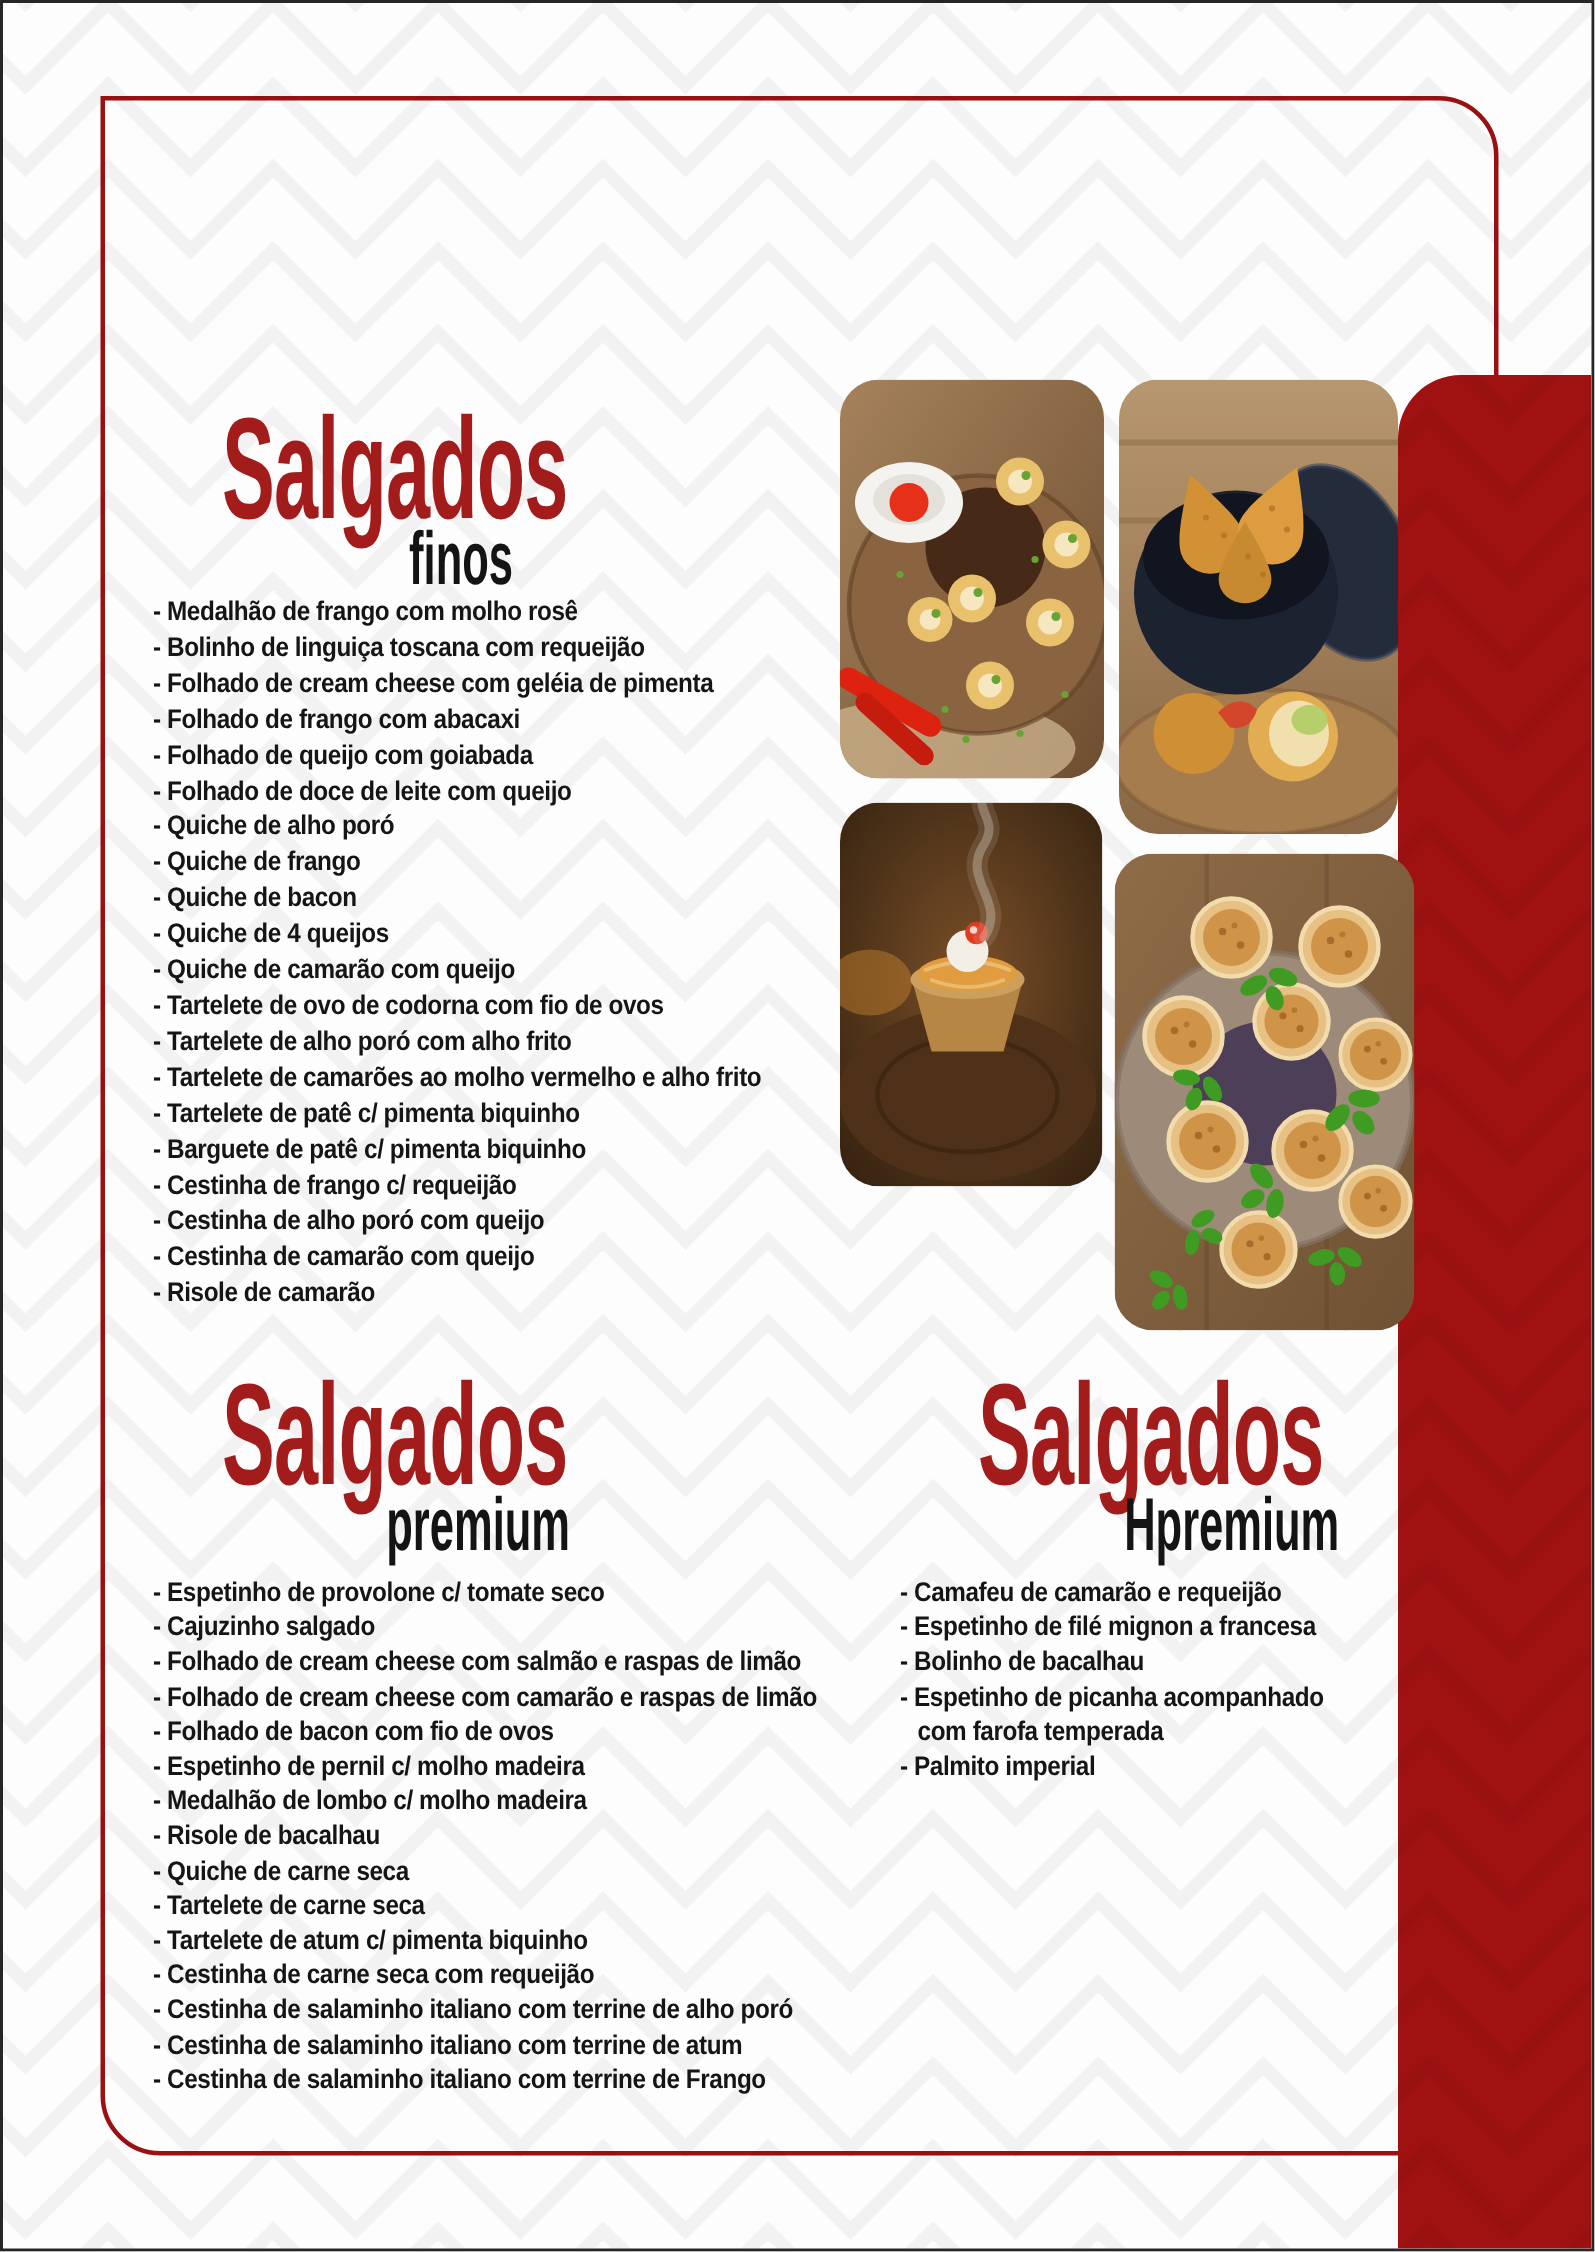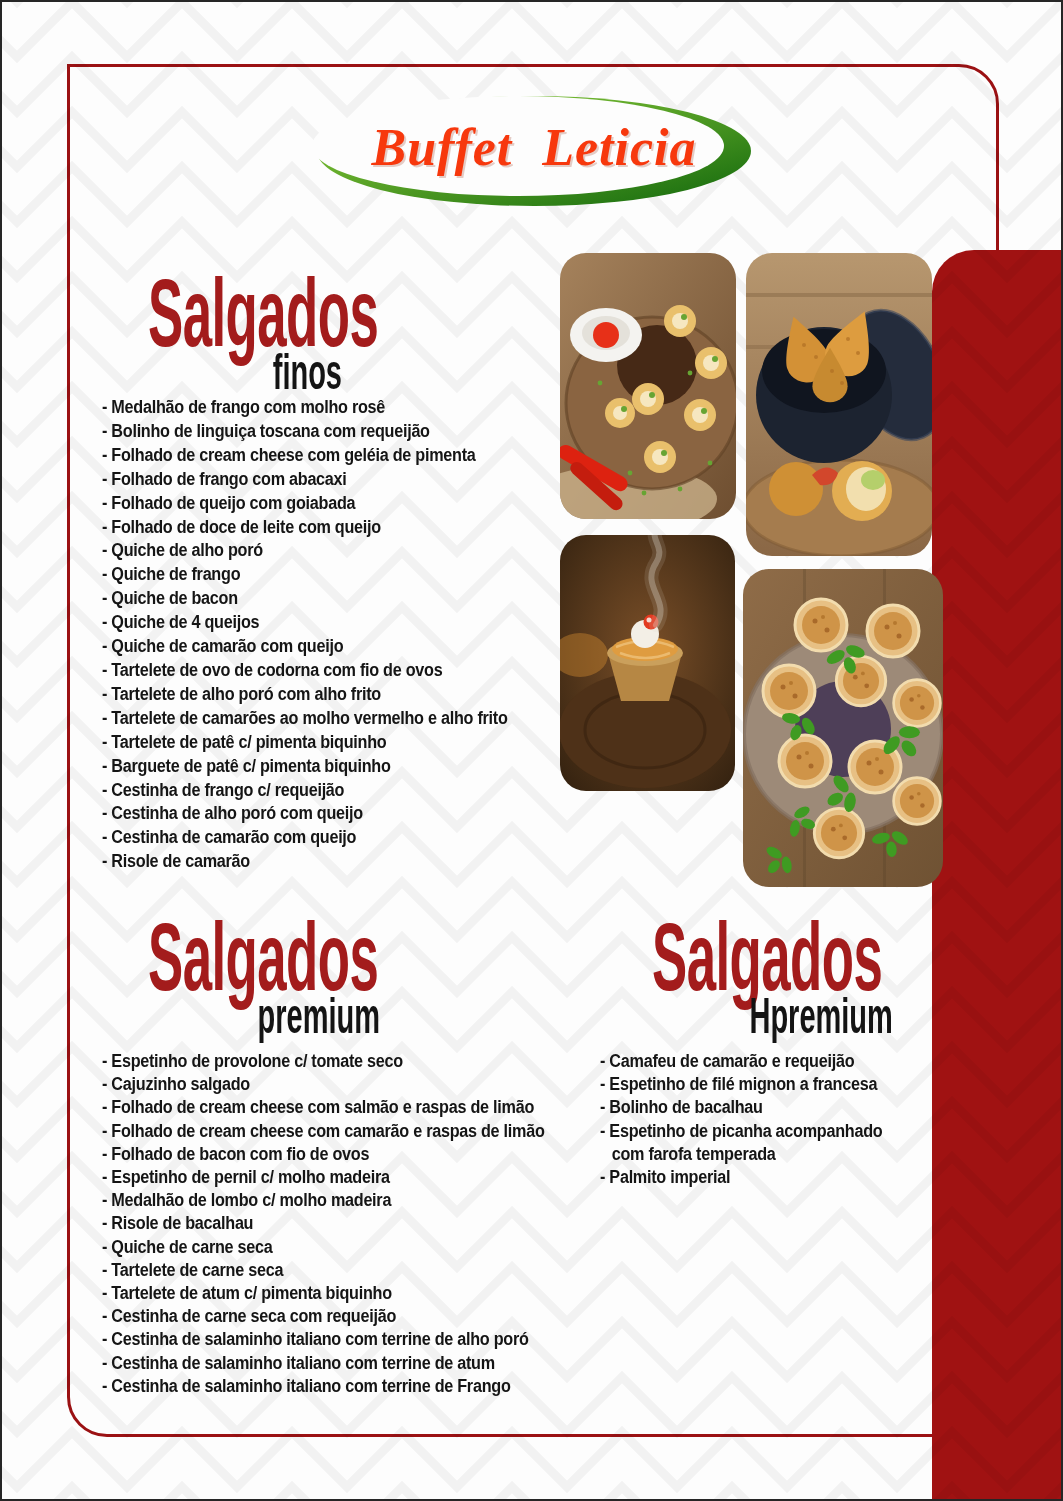--- a/index.html
+++ b/index.html
@@ -73,33 +73,20 @@
 <body>
 
 <div class="page">
 
   <div class="frame"></div>
   <div class="band"></div>
   <svg id="chevrons">
       <path d="M -40 -55 l 55 55 l 55 -55 l 55 55 l 55 -55 l 55 55 l 55 -55 l 55 55 l 55 -55 l 55 55 l 55 -55 l 55 55 l 55 -55 l 55 55 l 55 -55 l 55 55 l 55 -55 l 55 55 l 55 -55 l 55 55 l 55 -55 l 55 55 l 55 -55 M -40 0 l 55 55 l 55 -55 l 55 55 l 55 -55 l 55 55 l 55 -55 l 55 55 l 55 -55 l 55 55 l 55 -55 l 55 55 l 55 -55 l 55 55 l 55 -55 l 55 55 l 55 -55 l 55 55 l 55 -55 l 55 55 l 55 -55 l 55 55 l 55 -55 M -40 55 l 55 55 l 55 -55 l 55 55 l 55 -55 l 55 55 l 55 -55 l 55 55 l 55 -55 l 55 55 l 55 -55 l 55 55 l 55 -55 l 55 55 l 55 -55 l 55 55 l 55 -55 l 55 55 l 55 -55 l 55 55 l 55 -55 l 55 55 l 55 -55 M -40 110 l 55 55 l 55 -55 l 55 55 l 55 -55 l 55 55 l 55 -55 l 55 55 l 55 -55 l 55 55 l 55 -55 l 55 55 l 55 -55 l 55 55 l 55 -55 l 55 55 l 55 -55 l 55 55 l 55 -55 l 55 55 l 55 -55 l 55 55 l 55 -55 M -40 165 l 55 55 l 55 -55 l 55 55 l 55 -55 l 55 55 l 55 -55 l 55 55 l 55 -55 l 55 55 l 55 -55 l 55 55 l 55 -55 l 55 55 l 55 -55 l 55 55 l 55 -55 l 55 55 l 55 -55 l 55 55 l 55 -55 l 55 55 l 55 -55 M -40 220 l 55 55 l 55 -55 l 55 55 l 55 -55 l 55 55 l 55 -55 l 55 55 l 55 -55 l 55 55 l 55 -55 l 55 55 l 55 -55 l 55 55 l 55 -55 l 55 55 l 55 -55 l 55 55 l 55 -55 l 55 55 l 55 -55 l 55 55 l 55 -55 M -40 275 l 55 55 l 55 -55 l 55 55 l 55 -55 l 55 55 l 55 -55 l 55 55 l 55 -55 l 55 55 l 55 -55 l 55 55 l 55 -55 l 55 55 l 55 -55 l 55 55 l 55 -55 l 55 55 l 55 -55 l 55 55 l 55 -55 l 55 55 l 55 -55 M -40 330 l 55 55 l 55 -55 l 55 55 l 55 -55 l 55 55 l 55 -55 l 55 55 l 55 -55 l 55 55 l 55 -55 l 55 55 l 55 -55 l 55 55 l 55 -55 l 55 55 l 55 -55 l 55 55 l 55 -55 l 55 55 l 55 -55 l 55 55 l 55 -55 M -40 385 l 55 55 l 55 -55 l 55 55 l 55 -55 l 55 55 l 55 -55 l 55 55 l 55 -55 l 55 55 l 55 -55 l 55 55 l 55 -55 l 55 55 l 55 -55 l 55 55 l 55 -55 l 55 55 l 55 -55 l 55 55 l 55 -55 l 55 55 l 55 -55 M -40 440 l 55 55 l 55 -55 l 55 55 l 55 -55 l 55 55 l 55 -55 l 55 55 l 55 -55 l 55 55 l 55 -55 l 55 55 l 55 -55 l 55 55 l 55 -55 l 55 55 l 55 -55 l 55 55 l 55 -55 l 55 55 l 55 -55 l 55 55 l 55 -55 M -40 495 l 55 55 l 55 -55 l 55 55 l 55 -55 l 55 55 l 55 -55 l 55 55 l 55 -55 l 55 55 l 55 -55 l 55 55 l 55 -55 l 55 55 l 55 -55 l 55 55 l 55 -55 l 55 55 l 55 -55 l 55 55 l 55 -55 l 55 55 l 55 -55 M -40 550 l 55 55 l 55 -55 l 55 55 l 55 -55 l 55 55 l 55 -55 l 55 55 l 55 -55 l 55 55 l 55 -55 l 55 55 l 55 -55 l 55 55 l 55 -55 l 55 55 l 55 -55 l 55 55 l 55 -55 l 55 55 l 55 -55 l 55 55 l 55 -55 M -40 605 l 55 55 l 55 -55 l 55 55 l 55 -55 l 55 55 l 55 -55 l 55 55 l 55 -55 l 55 55 l 55 -55 l 55 55 l 55 -55 l 55 55 l 55 -55 l 55 55 l 55 -55 l 55 55 l 55 -55 l 55 55 l 55 -55 l 55 55 l 55 -55 M -40 660 l 55 55 l 55 -55 l 55 55 l 55 -55 l 55 55 l 55 -55 l 55 55 l 55 -55 l 55 55 l 55 -55 l 55 55 l 55 -55 l 55 55 l 55 -55 l 55 55 l 55 -55 l 55 55 l 55 -55 l 55 55 l 55 -55 l 55 55 l 55 -55 M -40 715 l 55 55 l 55 -55 l 55 55 l 55 -55 l 55 55 l 55 -55 l 55 55 l 55 -55 l 55 55 l 55 -55 l 55 55 l 55 -55 l 55 55 l 55 -55 l 55 55 l 55 -55 l 55 55 l 55 -55 l 55 55 l 55 -55 l 55 55 l 55 -55 M -40 770 l 55 55 l 55 -55 l 55 55 l 55 -55 l 55 55 l 55 -55 l 55 55 l 55 -55 l 55 55 l 55 -55 l 55 55 l 55 -55 l 55 55 l 55 -55 l 55 55 l 55 -55 l 55 55 l 55 -55 l 55 55 l 55 -55 l 55 55 l 55 -55 M -40 825 l 55 55 l 55 -55 l 55 55 l 55 -55 l 55 55 l 55 -55 l 55 55 l 55 -55 l 55 55 l 55 -55 l 55 55 l 55 -55 l 55 55 l 55 -55 l 55 55 l 55 -55 l 55 55 l 55 -55 l 55 55 l 55 -55 l 55 55 l 55 -55 M -40 880 l 55 55 l 55 -55 l 55 55 l 55 -55 l 55 55 l 55 -55 l 55 55 l 55 -55 l 55 55 l 55 -55 l 55 55 l 55 -55 l 55 55 l 55 -55 l 55 55 l 55 -55 l 55 55 l 55 -55 l 55 55 l 55 -55 l 55 55 l 55 -55 M -40 935 l 55 55 l 55 -55 l 55 55 l 55 -55 l 55 55 l 55 -55 l 55 55 l 55 -55 l 55 55 l 55 -55 l 55 55 l 55 -55 l 55 55 l 55 -55 l 55 55 l 55 -55 l 55 55 l 55 -55 l 55 55 l 55 -55 l 55 55 l 55 -55 M -40 990 l 55 55 l 55 -55 l 55 55 l 55 -55 l 55 55 l 55 -55 l 55 55 l 55 -55 l 55 55 l 55 -55 l 55 55 l 55 -55 l 55 55 l 55 -55 l 55 55 l 55 -55 l 55 55 l 55 -55 l 55 55 l 55 -55 l 55 55 l 55 -55 M -40 1045 l 55 55 l 55 -55 l 55 55 l 55 -55 l 55 55 l 55 -55 l 55 55 l 55 -55 l 55 55 l 55 -55 l 55 55 l 55 -55 l 55 55 l 55 -55 l 55 55 l 55 -55 l 55 55 l 55 -55 l 55 55 l 55 -55 l 55 55 l 55 -55 M -40 1100 l 55 55 l 55 -55 l 55 55 l 55 -55 l 55 55 l 55 -55 l 55 55 l 55 -55 l 55 55 l 55 -55 l 55 55 l 55 -55 l 55 55 l 55 -55 l 55 55 l 55 -55 l 55 55 l 55 -55 l 55 55 l 55 -55 l 55 55 l 55 -55 M -40 1155 l 55 55 l 55 -55 l 55 55 l 55 -55 l 55 55 l 55 -55 l 55 55 l 55 -55 l 55 55 l 55 -55 l 55 55 l 55 -55 l 55 55 l 55 -55 l 55 55 l 55 -55 l 55 55 l 55 -55 l 55 55 l 55 -55 l 55 55 l 55 -55 M -40 1210 l 55 55 l 55 -55 l 55 55 l 55 -55 l 55 55 l 55 -55 l 55 55 l 55 -55 l 55 55 l 55 -55 l 55 55 l 55 -55 l 55 55 l 55 -55 l 55 55 l 55 -55 l 55 55 l 55 -55 l 55 55 l 55 -55 l 55 55 l 55 -55 M -40 1265 l 55 55 l 55 -55 l 55 55 l 55 -55 l 55 55 l 55 -55 l 55 55 l 55 -55 l 55 55 l 55 -55 l 55 55 l 55 -55 l 55 55 l 55 -55 l 55 55 l 55 -55 l 55 55 l 55 -55 l 55 55 l 55 -55 l 55 55 l 55 -55 M -40 1320 l 55 55 l 55 -55 l 55 55 l 55 -55 l 55 55 l 55 -55 l 55 55 l 55 -55 l 55 55 l 55 -55 l 55 55 l 55 -55 l 55 55 l 55 -55 l 55 55 l 55 -55 l 55 55 l 55 -55 l 55 55 l 55 -55 l 55 55 l 55 -55 M -40 1375 l 55 55 l 55 -55 l 55 55 l 55 -55 l 55 55 l 55 -55 l 55 55 l 55 -55 l 55 55 l 55 -55 l 55 55 l 55 -55 l 55 55 l 55 -55 l 55 55 l 55 -55 l 55 55 l 55 -55 l 55 55 l 55 -55 l 55 55 l 55 -55 M -40 1430 l 55 55 l 55 -55 l 55 55 l 55 -55 l 55 55 l 55 -55 l 55 55 l 55 -55 l 55 55 l 55 -55 l 55 55 l 55 -55 l 55 55 l 55 -55 l 55 55 l 55 -55 l 55 55 l 55 -55 l 55 55 l 55 -55 l 55 55 l 55 -55 M -40 1485 l 55 55 l 55 -55 l 55 55 l 55 -55 l 55 55 l 55 -55 l 55 55 l 55 -55 l 55 55 l 55 -55 l 55 55 l 55 -55 l 55 55 l 55 -55 l 55 55 l 55 -55 l 55 55 l 55 -55 l 55 55 l 55 -55 l 55 55 l 55 -55 M -40 1540 l 55 55 l 55 -55 l 55 55 l 55 -55 l 55 55 l 55 -55 l 55 55 l 55 -55 l 55 55 l 55 -55 l 55 55 l 55 -55 l 55 55 l 55 -55 l 55 55 l 55 -55 l 55 55 l 55 -55 l 55 55 l 55 -55 l 55 55 l 55 -55 " fill="none" stroke="rgba(0,0,0,0.042)" stroke-width="9"></path>
     </svg>
 
-  <div class="logo">
-    <svg viewBox="0 0 440 118">
-      <defs>
-        <linearGradient id="gsw" x1="0" y1="0" x2="1" y2="1">
-          <stop offset="0" stop-color="#96d53d"></stop>
-          <stop offset="1" stop-color="#10660c"></stop>
-        </linearGradient>
-      </defs>
-      <ellipse cx="220" cy="57" rx="217" ry="55" fill="url(#gsw)"></ellipse>
-      <ellipse cx="204" cy="52" rx="206" ry="50" fill="#fdfdfd"></ellipse>
-    </svg>
-    <div class="logo-text">Buffet Leticia</div>
-  </div>
 
   <div class="head head-a">
     <div class="head-title">Salgados</div>
     <div class="head-sub sub-offset">finos</div>
   </div>
   <div class="list list-a">
       <div class="item">- Medalhão de frango com molho rosê</div>
       <div class="item">- Bolinho de linguiça toscana com requeijão</div>
       <div class="item">- Folhado de cream cheese com geléia de pimenta</div>
       <div class="item">- Folhado de frango com abacaxi</div>

